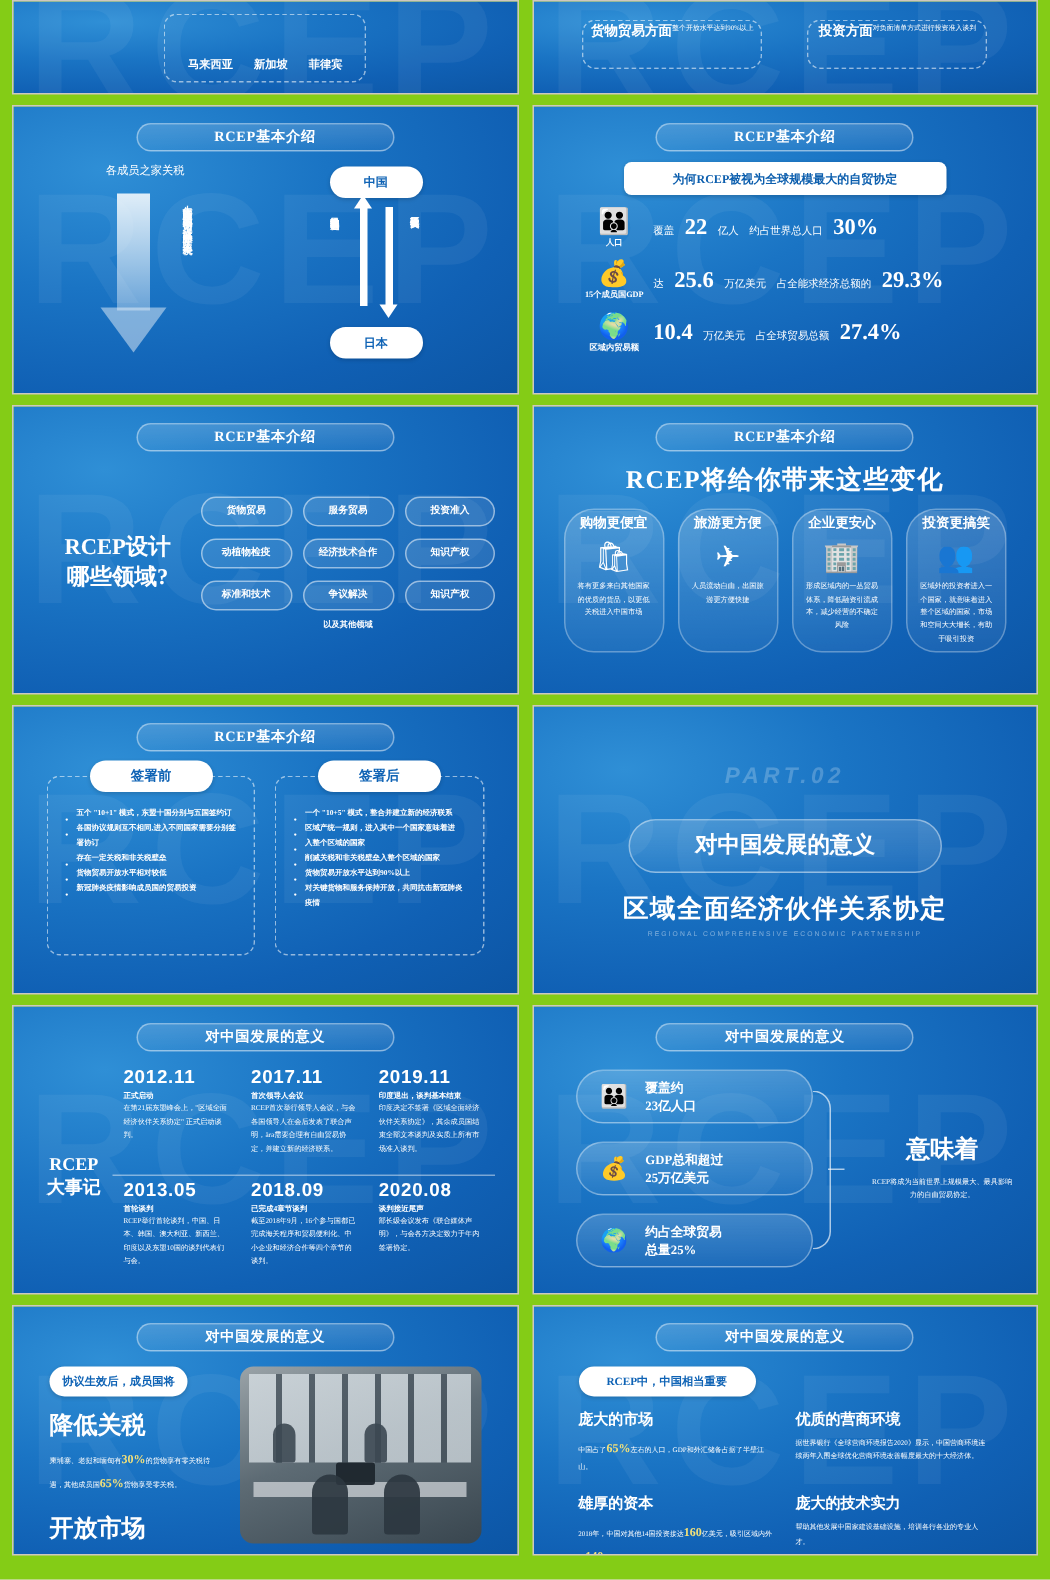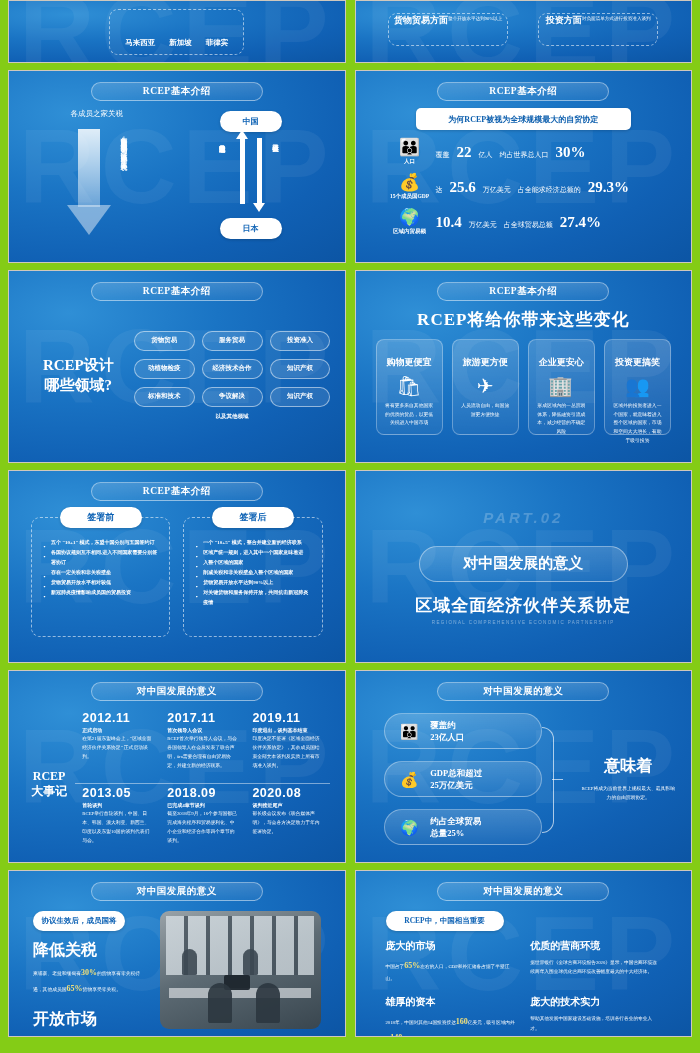--- a/index.html
+++ b/index.html
@@ -133,24 +133,24 @@
            background:rgba(255,255,255,.10); color:#fff; font-size:6.5px;
            display:flex; align-items:center; justify-content:center;
            font-family:"Liberation Serif",serif; font-weight:bold; }
   .fnote { grid-column:1/4; text-align:center; color:#fff; font-size:5.5px; margin-top:-2px;
            font-family:"Liberation Serif",serif; font-weight:bold; }
 
   
   .bigtitle { text-align:center; color:#fff; font-size:17px; font-weight:bold;
               font-family:"Liberation Serif",serif; margin-top:7px; letter-spacing:1px; }
   .cards { display:flex; gap:9px; justify-content:center; margin-top:8px; padding:0 6px; }
-  .card { flex:1; height:96px; border-radius:8px;
+  .card { flex:1; height:96px; border-radius:20px;
           border:1px solid rgba(255,255,255,.30);
           background:linear-gradient(180deg, rgba(255,255,255,.17), rgba(255,255,255,.05));
-          display:flex; flex-direction:column; align-items:center; padding:16px 7px; }
+          display:flex; flex-direction:column; align-items:center; padding:2px 7px; }
   .card .ct { color:#fff; font-size:9px; font-weight:bold; font-family:"Liberation Serif",serif;}
   .card .ci { color:#fff; font-size:20px; margin:7px 0 6px; line-height:1; }
   .card .cd { color:#fff; font-size:4.8px; text-align:center; line-height:1.8;
               font-family:"Liberation Serif",serif; }
 
   
   .ba { display:flex; gap:13px; padding:16px 8px 0; }
   .bacol { flex:1; position:relative; }
   .bacol .dashbox { height:120px; padding:20px 9px 8px; }
   .batag { position:absolute; left:50%; transform:translateX(-50%); top:-10px;

